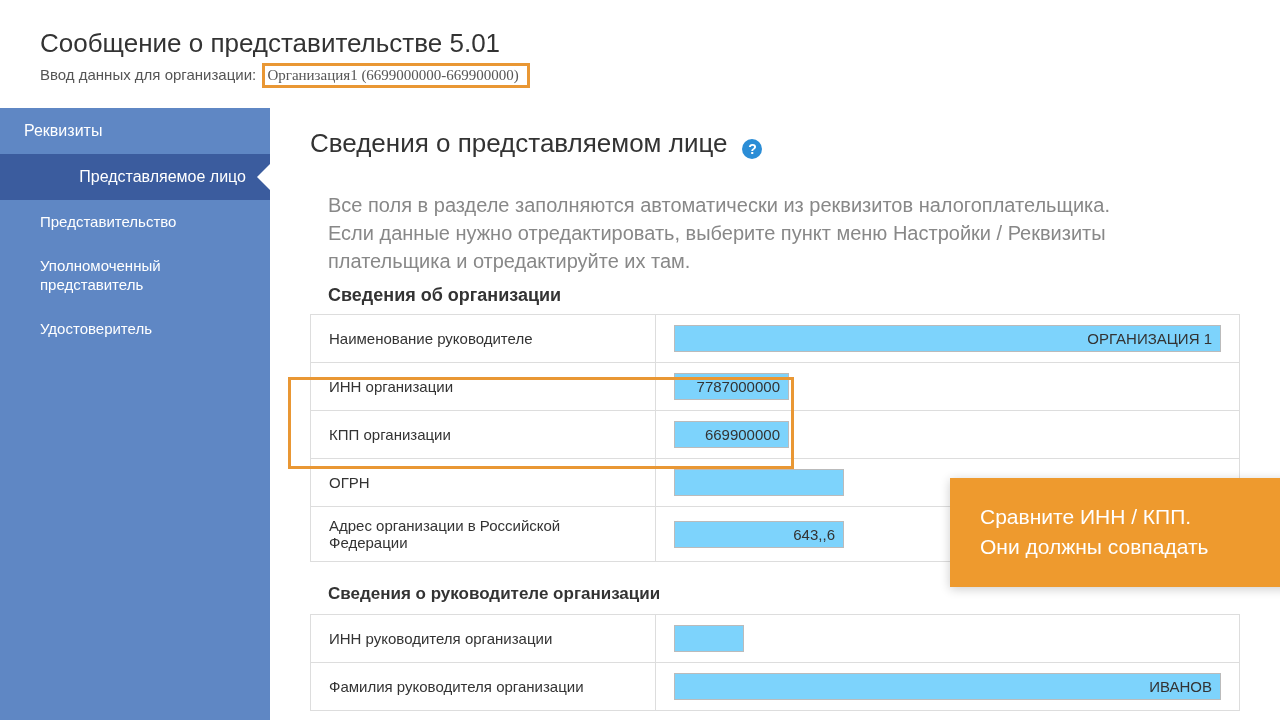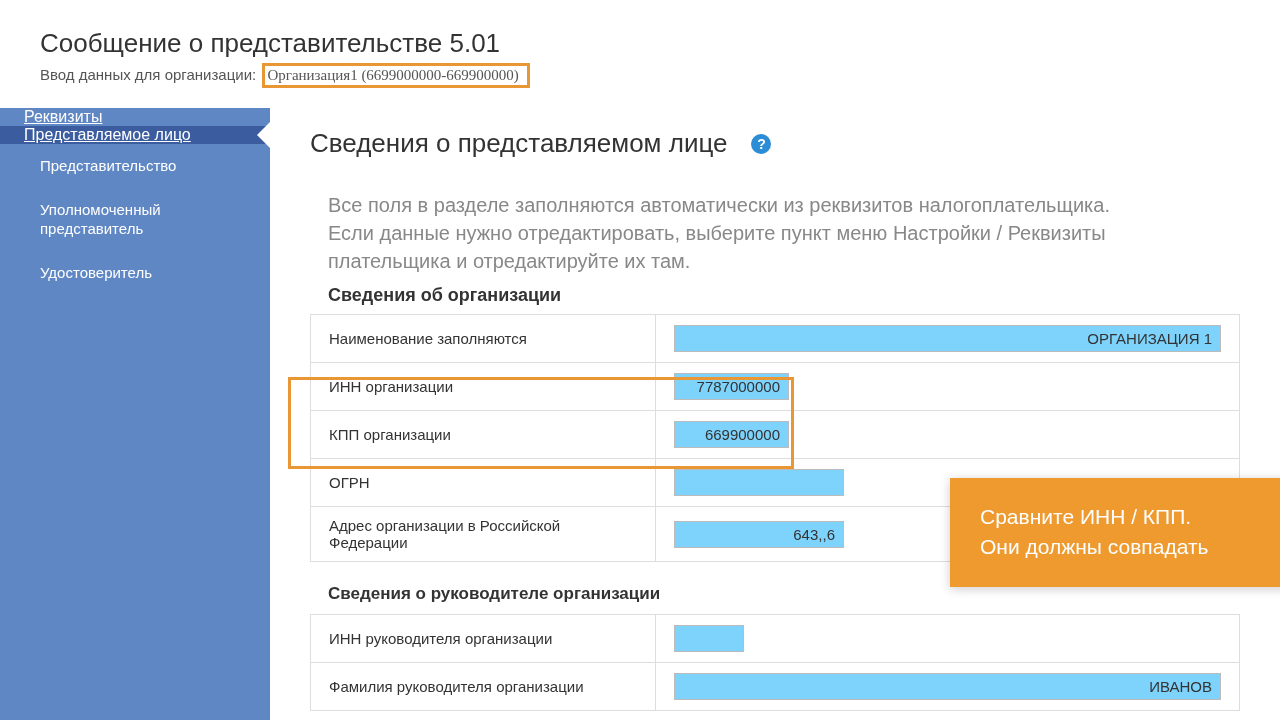--- a/index.html
+++ b/index.html
@@ -3,30 +3,30 @@
 <meta charset="utf-8">
 <style>
 * { box-sizing: border-box; margin: 0; padding: 0; }
 body { font-family: "Segoe UI", Arial, sans-serif; color: #333; background: #fff; width: 1280px; height: 720px; overflow: hidden; }
 .header { padding: 28px 40px 20px 40px; }
 .title { font-size: 26px; font-weight: 300; color: #333; }
 .subtitle { font-size: 15px; color: #555; margin-top: 4px; }
 .subtitle-hl { display: inline-block; border: 3px solid #e99734; padding: 1px 8px 1px 2px; margin-left: 2px; font-family: Liberation Serif, serif; }
 .layout { display: flex; }
 .sidebar { width: 270px; background: #5f87c4; color: #fff; font-size: 16px; min-height: 620px; }
-.sidebar-item { padding: 0 24px; cursor: pointer; position: relative; text-decoration: underline; }
-.sidebar-item.active { background: #3b5c9e; }
+.sidebar-item { padding: 14px 24px; cursor: pointer; position: relative; }
+.sidebar-item.active { background: #3b5c9e; text-align: right; }
 .sidebar-item.active::after {
   content: ""; position: absolute; right: -1px; top: 50%; transform: translateY(-50%);
   width: 0; height: 0; border-top: 14px solid transparent; border-bottom: 14px solid transparent;
   border-right: 14px solid #fff;
 }
 .sidebar-sub { padding: 12px 24px 12px 40px; cursor: pointer; font-size: 15px; line-height: 1.3; }
 .main { flex: 1; padding: 20px 40px 0 40px; position: relative; }
-.section-title { font-size: 26px; font-weight: 300; margin-bottom: 4px; display: flex; align-items: center; gap: 24px; }
+.section-title { font-size: 26px; font-weight: 300; margin-bottom: 4px; display: flex; align-items: flex-end; gap: 15px; }
 .help-icon { width: 20px; height: 20px; border-radius: 50%; background: #2b8dd6; color: #fff; font-size: 14px; display: inline-flex; align-items: center; justify-content: center; font-weight: bold; }
 .hint { color: #888; font-size: 20px; margin: 32px 0 10px 18px; line-height: 1.4; max-width: 820px; }
 .subsection { font-size: 18px; font-weight: 600; margin: 8px 0 8px 18px; }
 .form-table { border: 1px solid #ddd; border-collapse: collapse; width: 100%; }
 .form-table td { border: 1px solid #ddd; padding: 10px 18px; font-size: 15px; vertical-align: middle; }
 .form-table td.label-cell { width: 345px; }
 .input-ro { border: 1px solid #bbb; background: #7dd3fc; padding: 4px 8px; font-size: 15px; text-align: right; min-width: 70px; display: inline-block; }
 .input-ro.wide { width: 100%; }
 .input-ro.med { width: 115px; }
 .input-ro.short { width: 70px; }
@@ -71,21 +71,21 @@
       <span class="help-icon">?</span>
     </div>
 
     <div class="hint">Все поля в разделе заполняются автоматически из реквизитов налогоплательщика. Если данные нужно отредактировать, выберите пункт меню Настройки / Реквизиты плательщика и отредактируйте их там.</div>
 
     <div class="subsection">Сведения об организации</div>
 
     <table class="form-table">
       <tbody>
           <tr>
-        <td class="label-cell">Наименование заполняются</td>
+        <td class="label-cell">Наименование руководителе</td>
         <td><div class="input-ro wide">ОРГАНИЗАЦИЯ 1</div></td>
       </tr>
       <tr>
         <td class="label-cell">ИНН организации</td>
         <td><div class="input-ro med">7787000000</div></td>
       </tr>
       <tr>
         <td class="label-cell">КПП организации</td>
         <td><div class="input-ro med">669900000</div></td>
       </tr>

